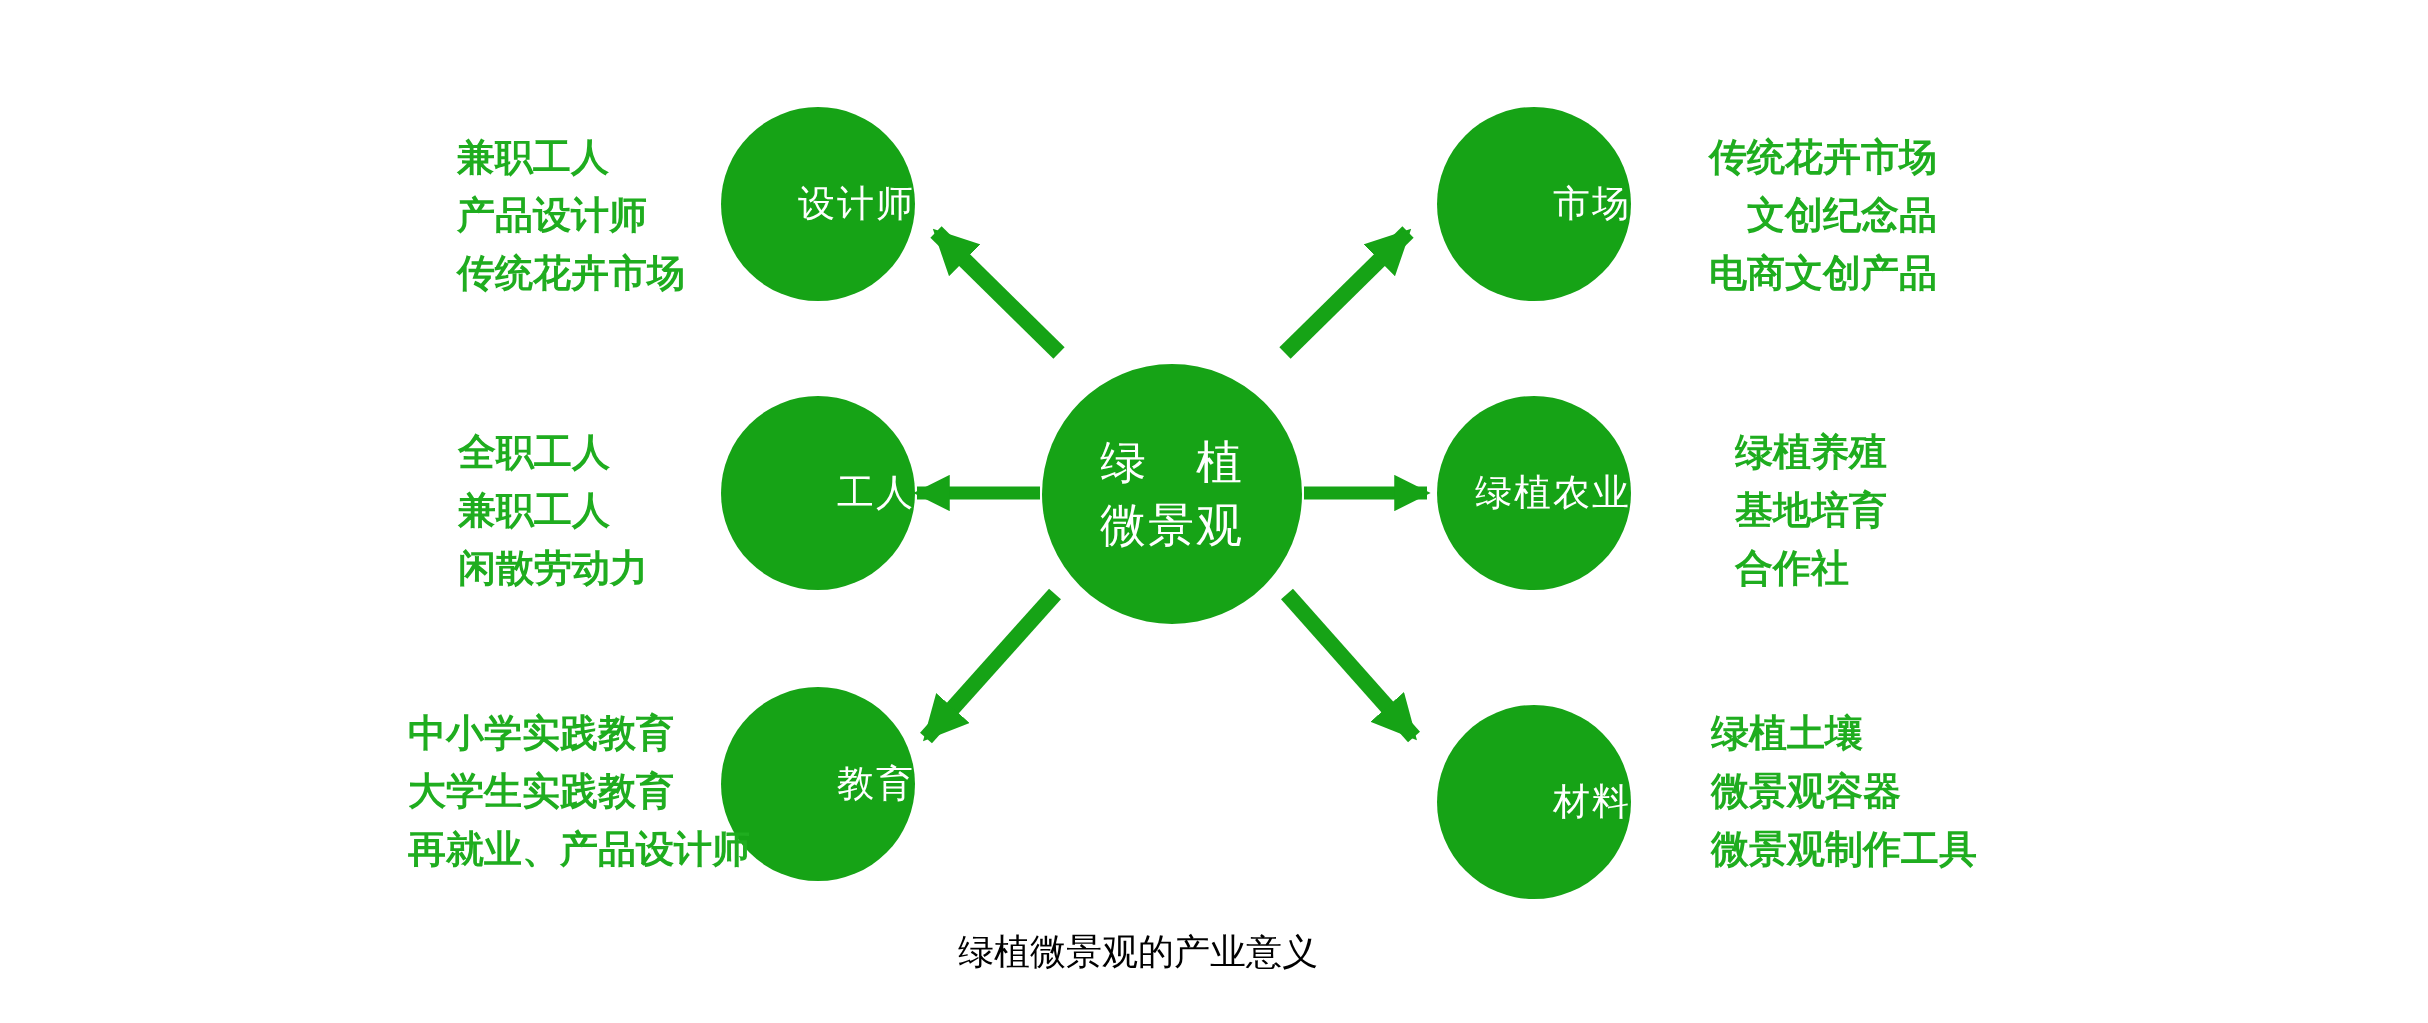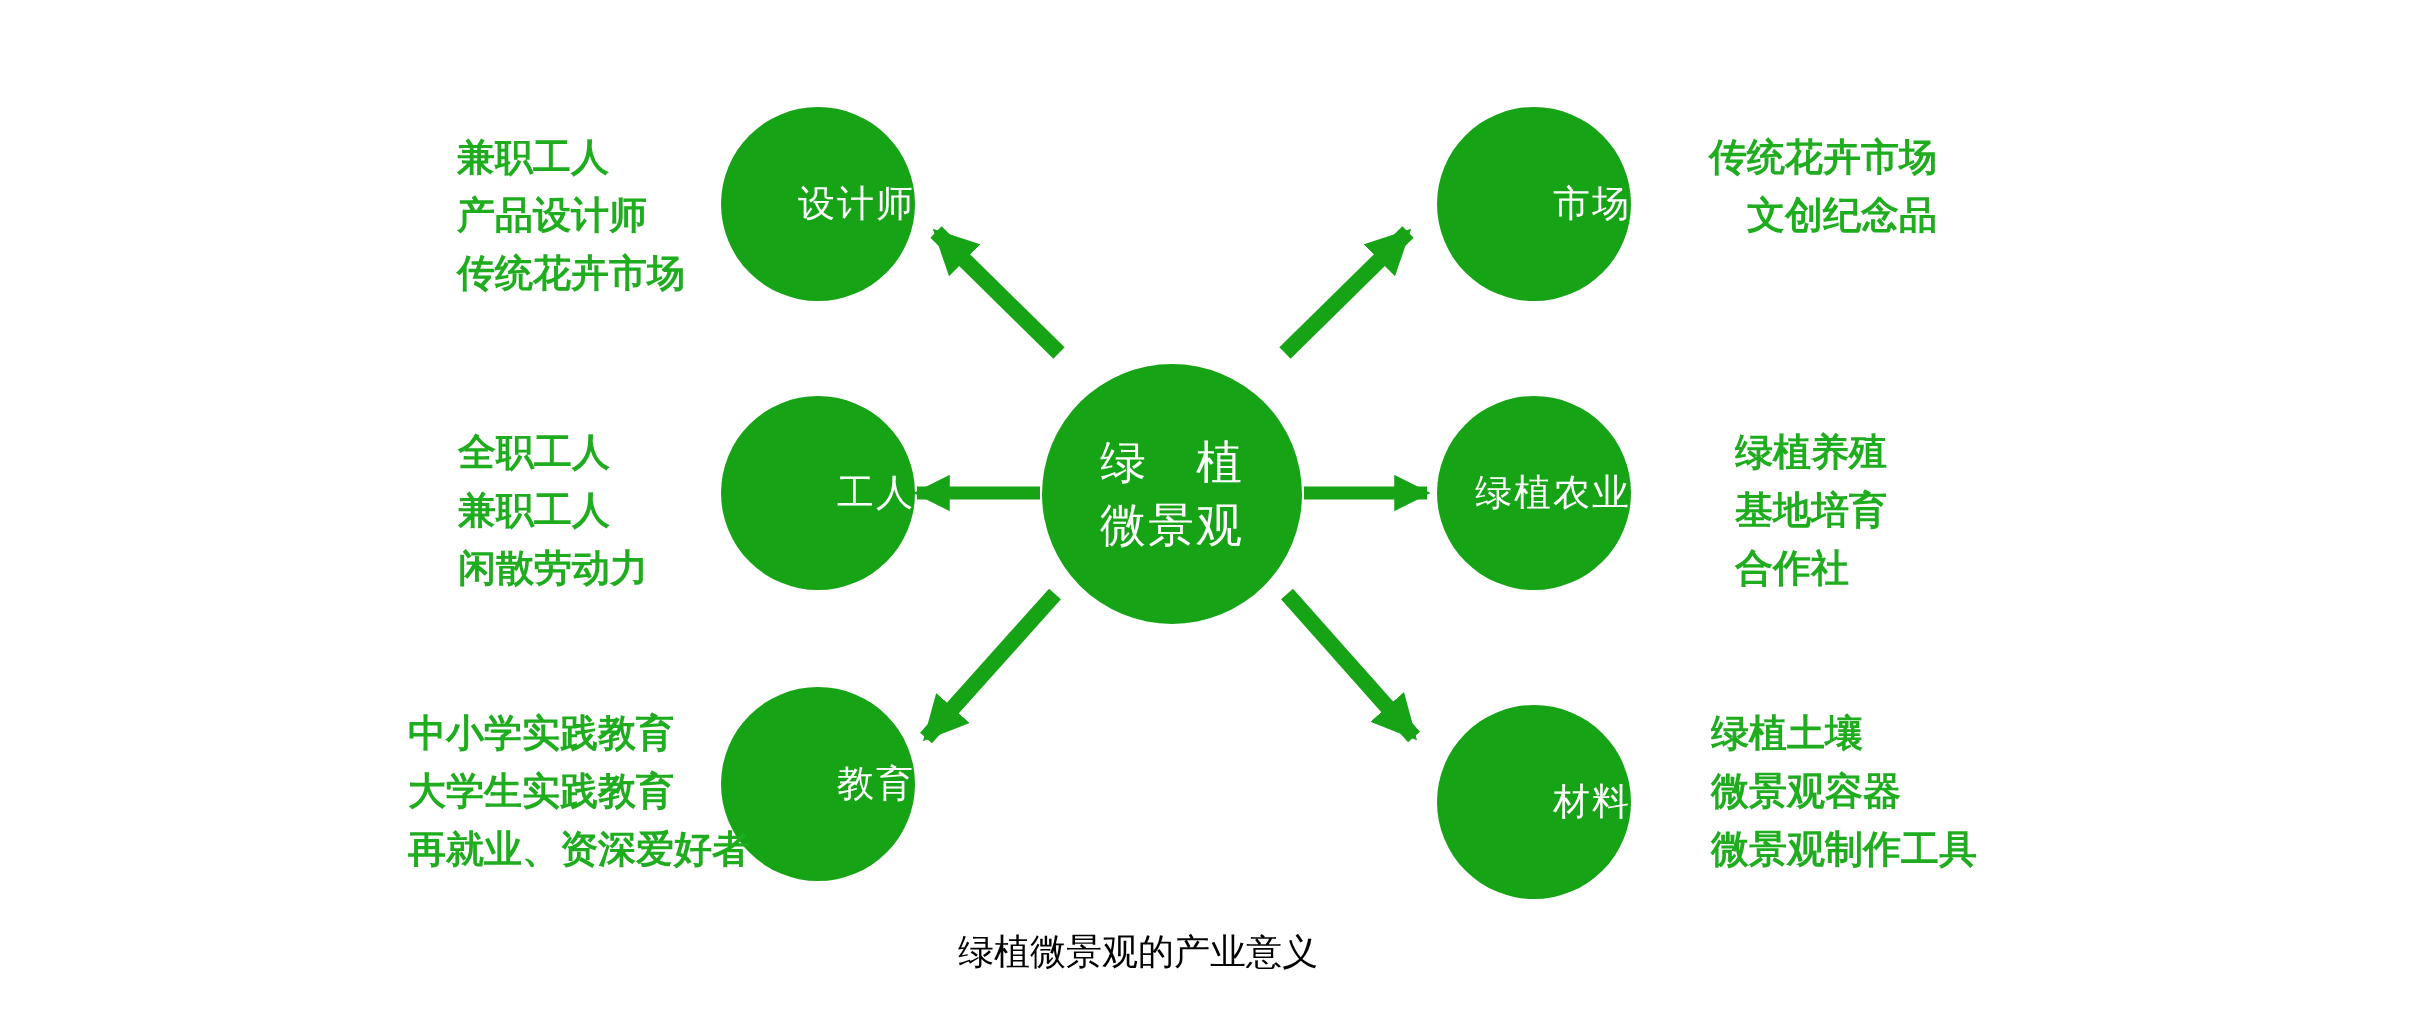--- a/index.html
+++ b/index.html
@@ -92,35 +92,36 @@
   </div>
 
   <div class="list list-designer">
     <div>兼职工人</div>
     <div>产品设计师</div>
     <div>传统花卉市场</div>
   </div>
   <div class="list list-market">
     <div>传统花卉市场</div>
     <div>文创纪念品</div>
+    <div>电商文创产品</div>
   </div>
   <div class="list list-worker">
     <div>全职工人</div>
     <div>兼职工人</div>
     <div>闲散劳动力</div>
   </div>
   <div class="list list-agriculture">
     <div>绿植养殖</div>
     <div>基地培育</div>
     <div>合作社</div>
   </div>
   <div class="list list-education">
     <div>中小学实践教育</div>
     <div>大学生实践教育</div>
-    <div>再就业、资深爱好者</div>
+    <div>再就业、产品设计师</div>
   </div>
   <div class="list list-material">
     <div>绿植土壤</div>
     <div>微景观容器</div>
     <div>微景观制作工具</div>
   </div>
 
   <div class="caption">绿植微景观的产业意义</div>
 
 </div>

